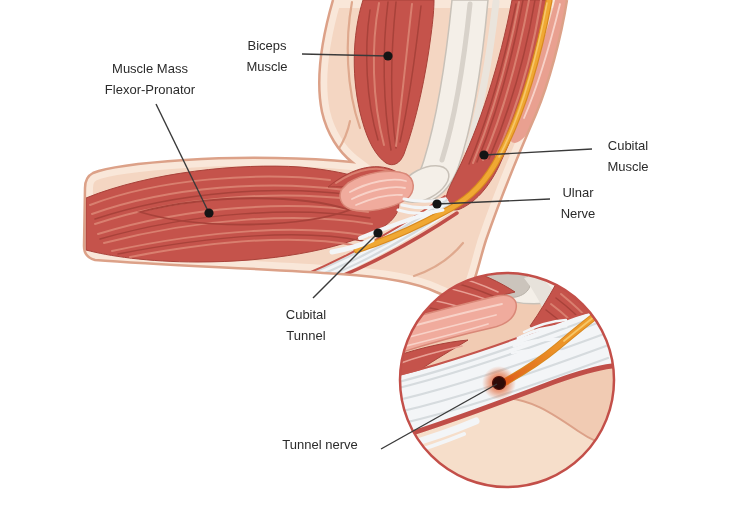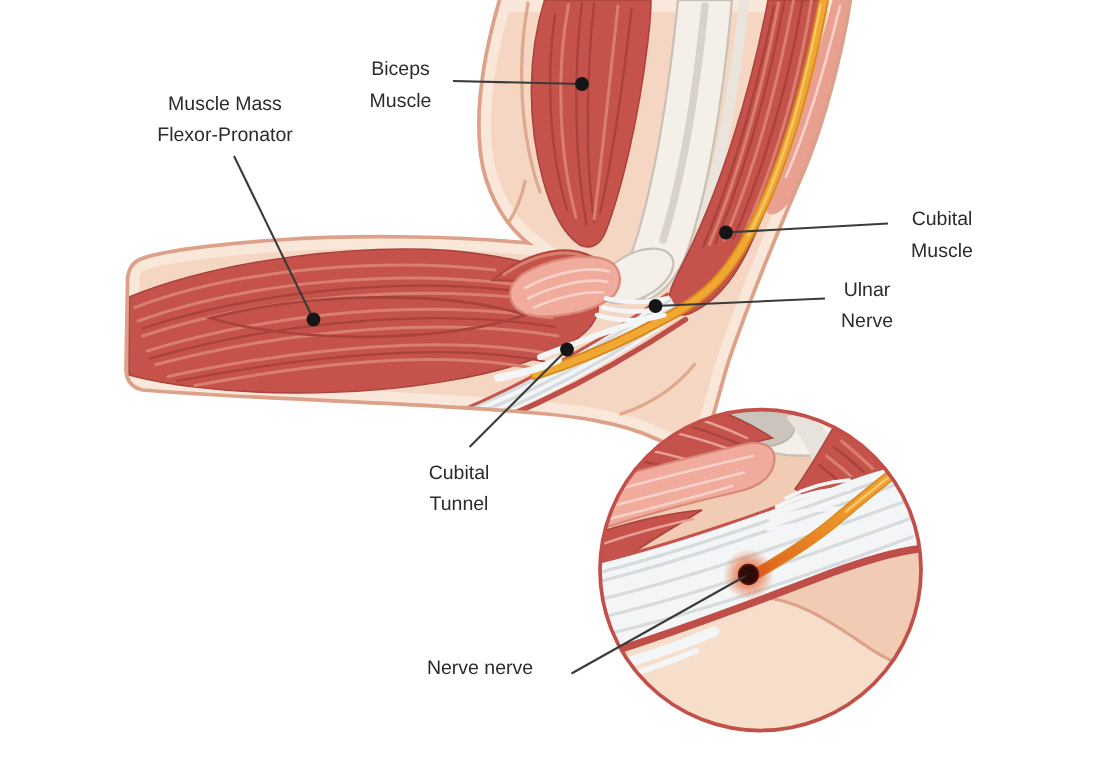--- a/index.html
+++ b/index.html
@@ -272,16 +272,16 @@
     <span class="ln">Ulnar</span>
     <span class="ln">Nerve</span>
   </div>
 
   <div class="label" style="left:256px;top:304px;width:100px">
     <span class="ln">Cubital</span>
     <span class="ln">Tunnel</span>
   </div>
 
   <div class="label" style="left:225px;top:434px;width:190px">
-    <span class="ln">Nerve nerve</span>
+    <span class="ln">Tunnel nerve</span>
   </div>
 
 </div>
 
 </body></html>

